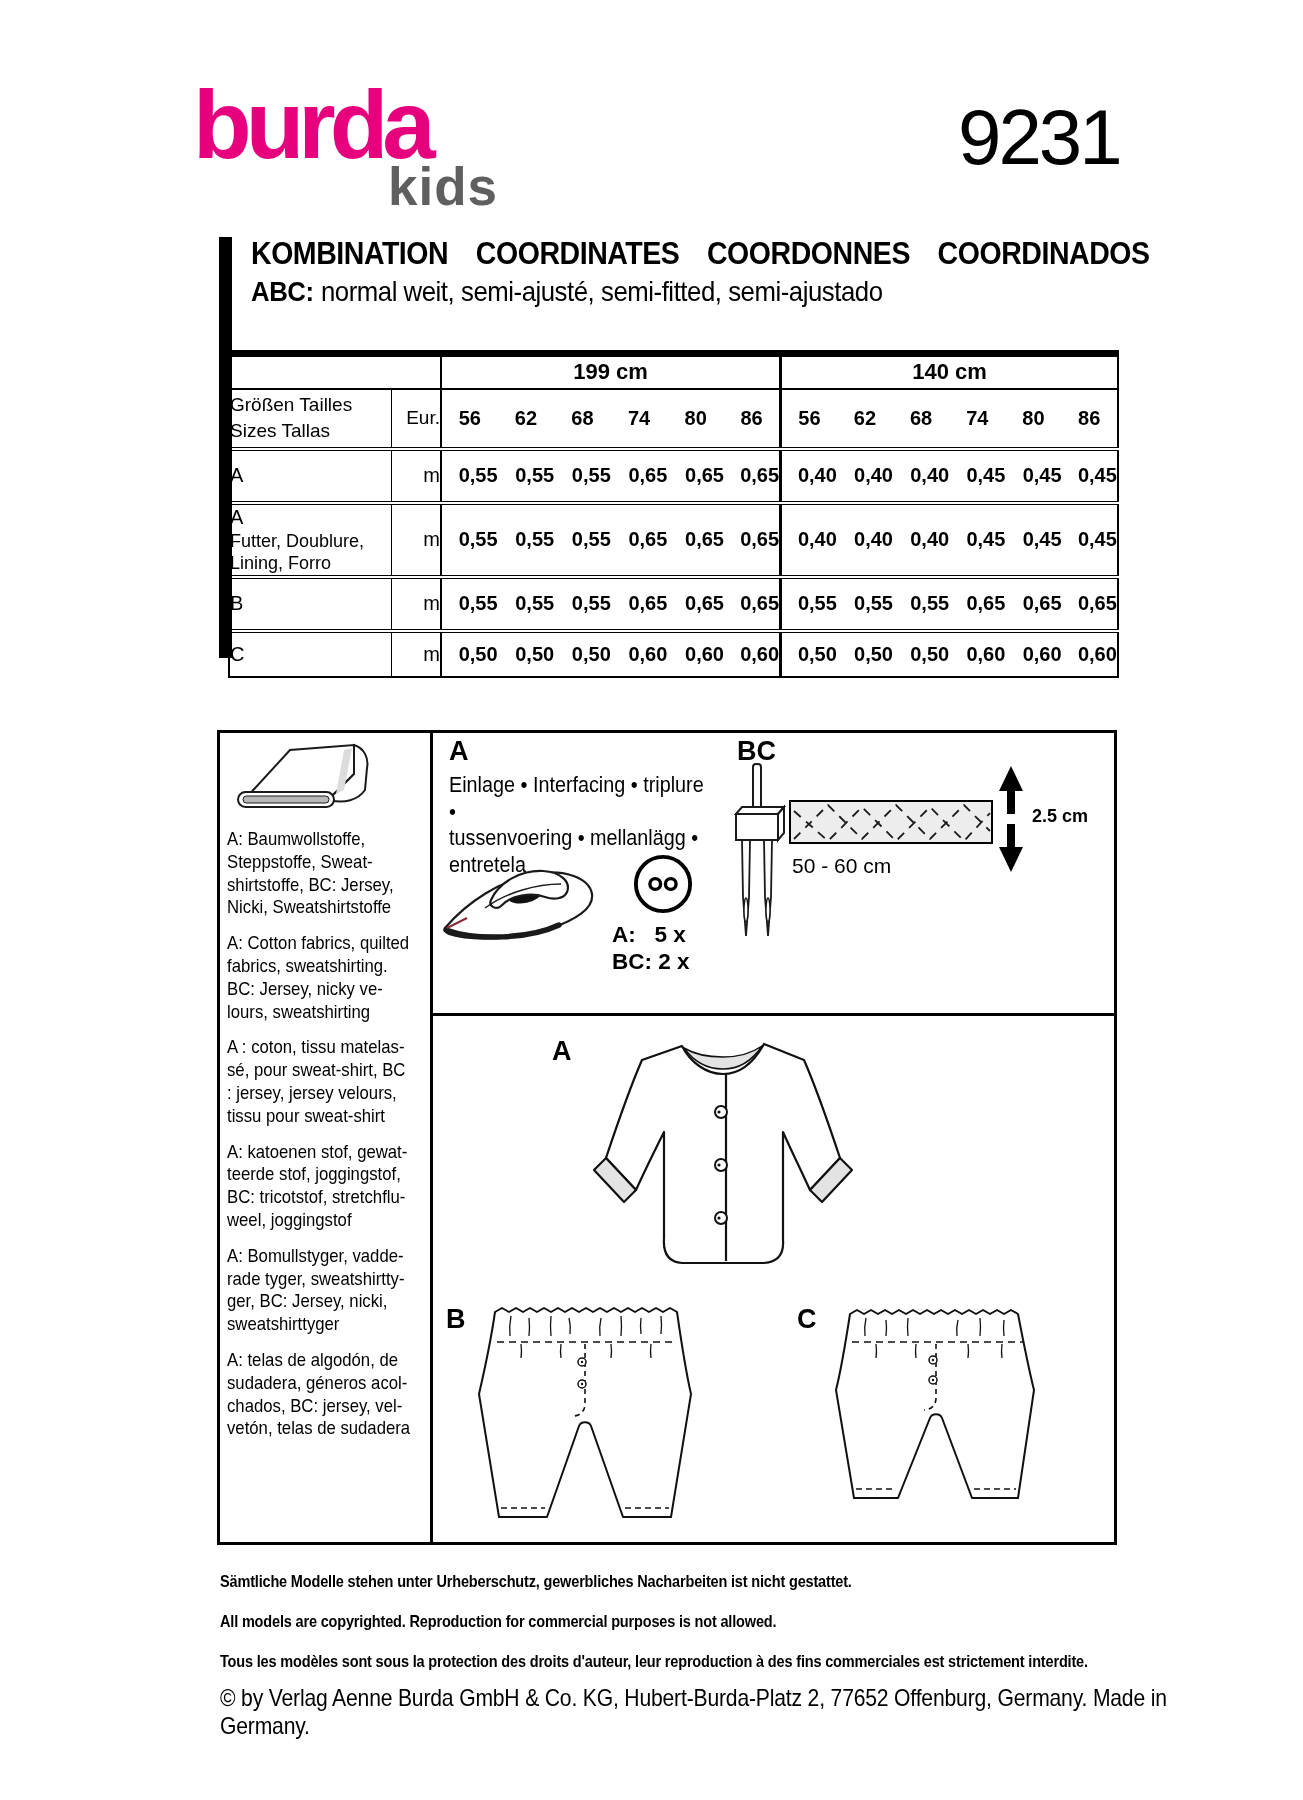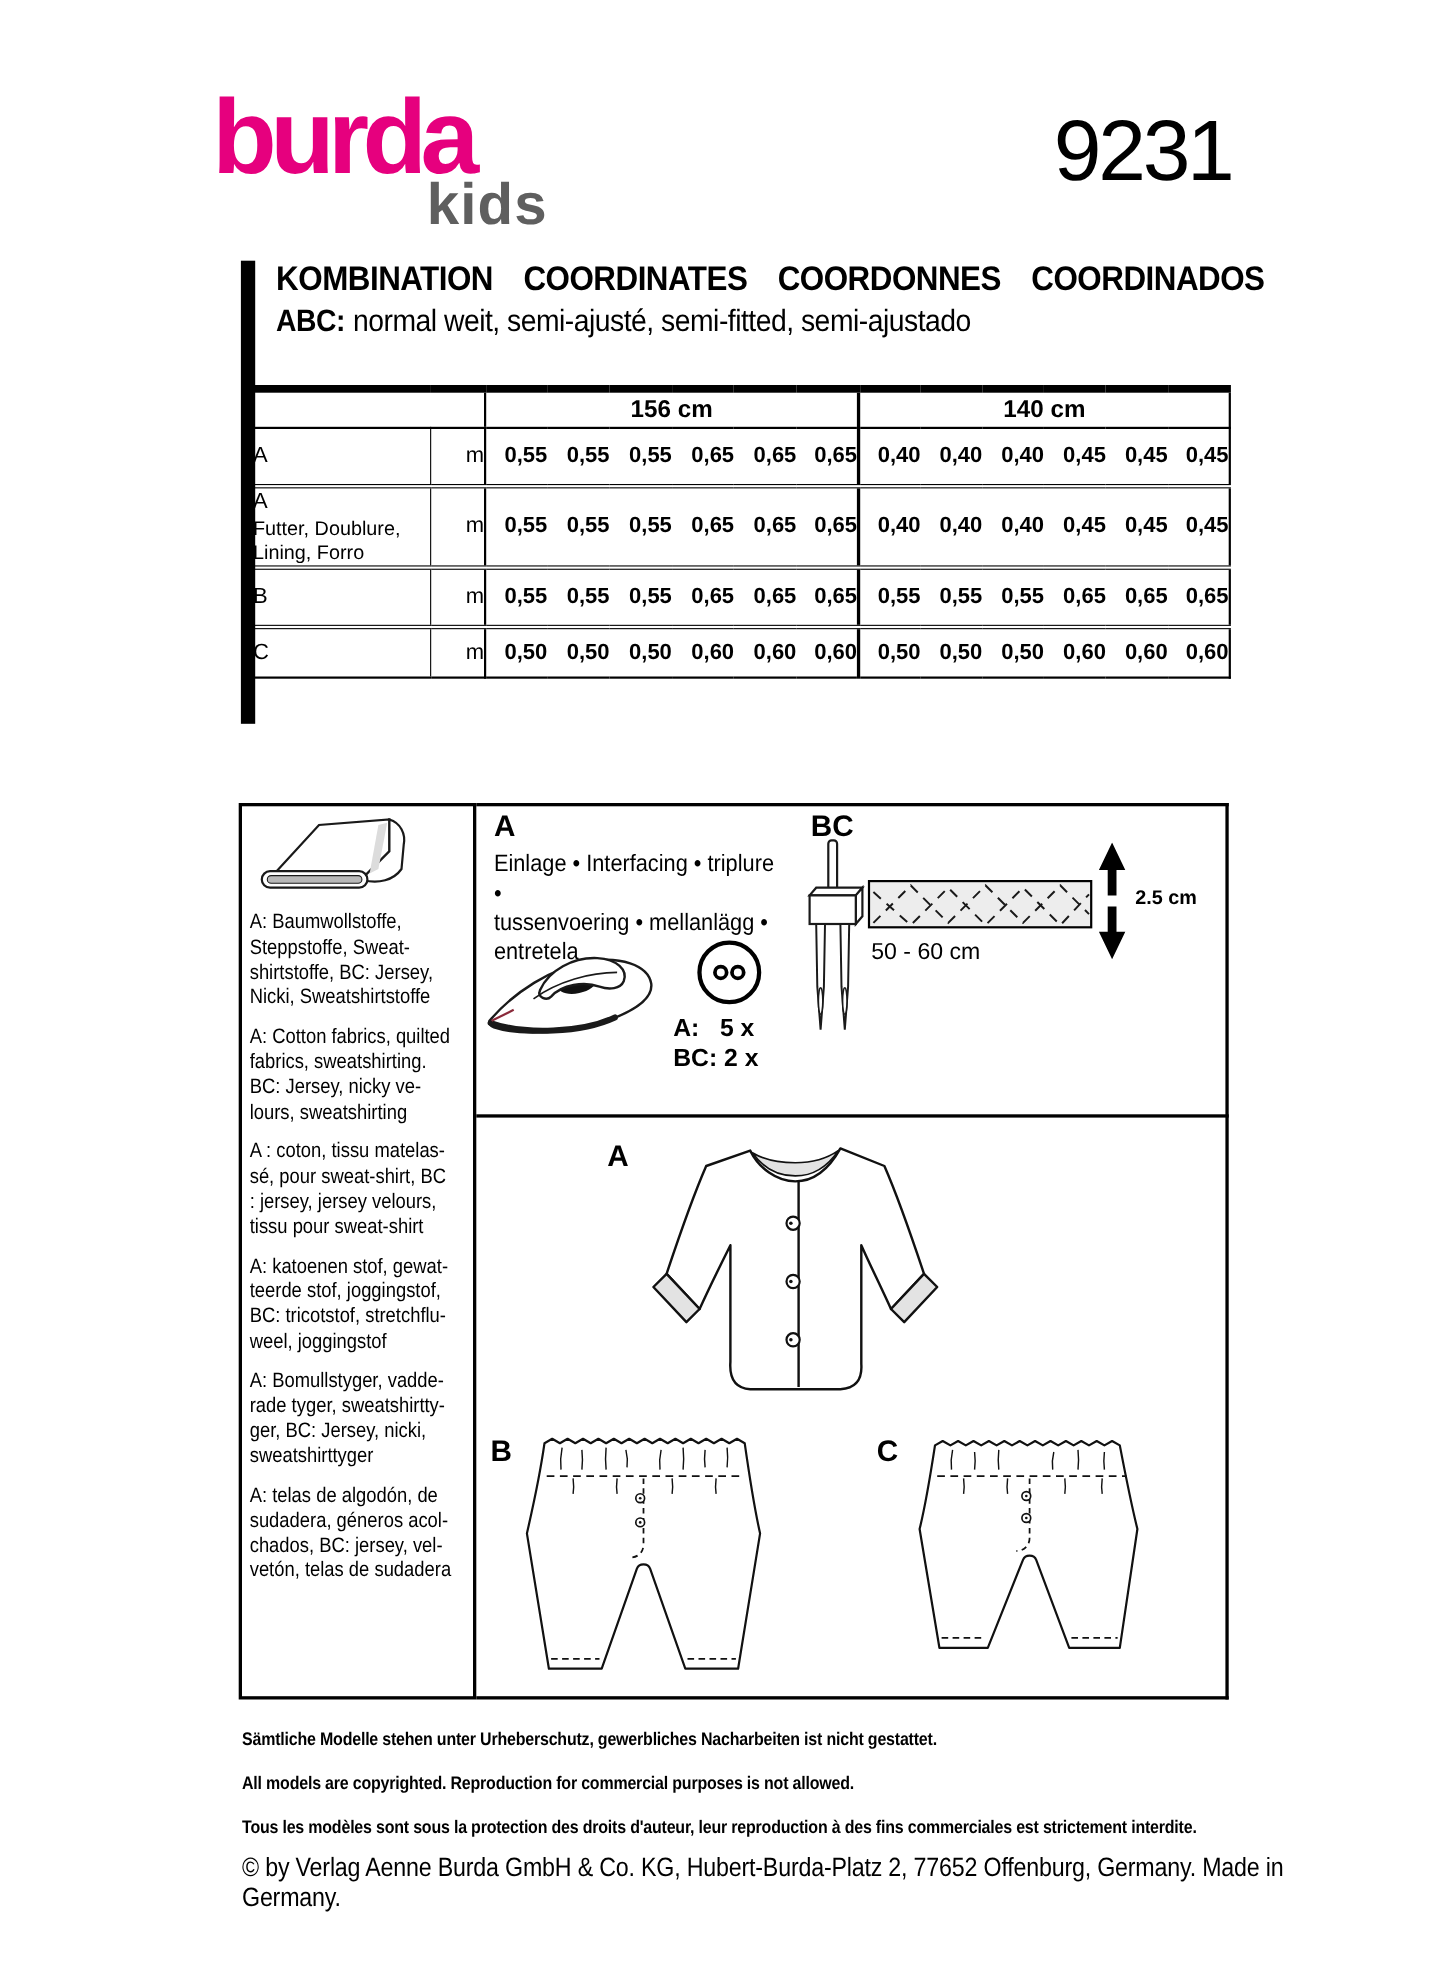--- a/index.html
+++ b/index.html
@@ -91,22 +91,38 @@
       <col style="width:56.2px">
         <col style="width:56.2px">
         <col style="width:56.2px">
         <col style="width:56.2px">
         <col style="width:56.2px">
         <col style="width:56.2px">
     </colgroup>
     <tbody>
         <tr style="height:35px">
       <td colspan="2" class="blank1"></td>
-      <td colspan="6" class="wh bl2" style="border-right:3px solid #000">156 cm</td>
+      <td colspan="6" class="wh bl2" style="border-right:3px solid #000">199 cm</td>
       <td colspan="6" class="wh br25">140 cm</td>
+    </tr>
+    <tr class="hrow">
+      <td class="lab bl2"><span class="pre"><span>Größen  Tailles</span><br><span>Sizes  Tallas</span></span></td>
+      <td class="eur bl15 br2">Eur.</td>
+      <td class="sz">56</td>
+      <td class="sz">62</td>
+      <td class="sz">68</td>
+      <td class="sz">74</td>
+      <td class="sz">80</td>
+      <td class="sz">86</td>
+      <td class="sz gl3">56</td>
+      <td class="sz">62</td>
+      <td class="sz">68</td>
+      <td class="sz">74</td>
+      <td class="sz">80</td>
+      <td class="sz br25">86</td>
     </tr>
     <tr class="drow rA">
       <td class="rowlab bl2"><span>A</span></td>
       <td class="m bl15 br2">m</td>
       <td class="val">0,55</td>
       <td class="val">0,55</td>
       <td class="val">0,55</td>
       <td class="val">0,65</td>
       <td class="val">0,65</td>
       <td class="val">0,65</td>

